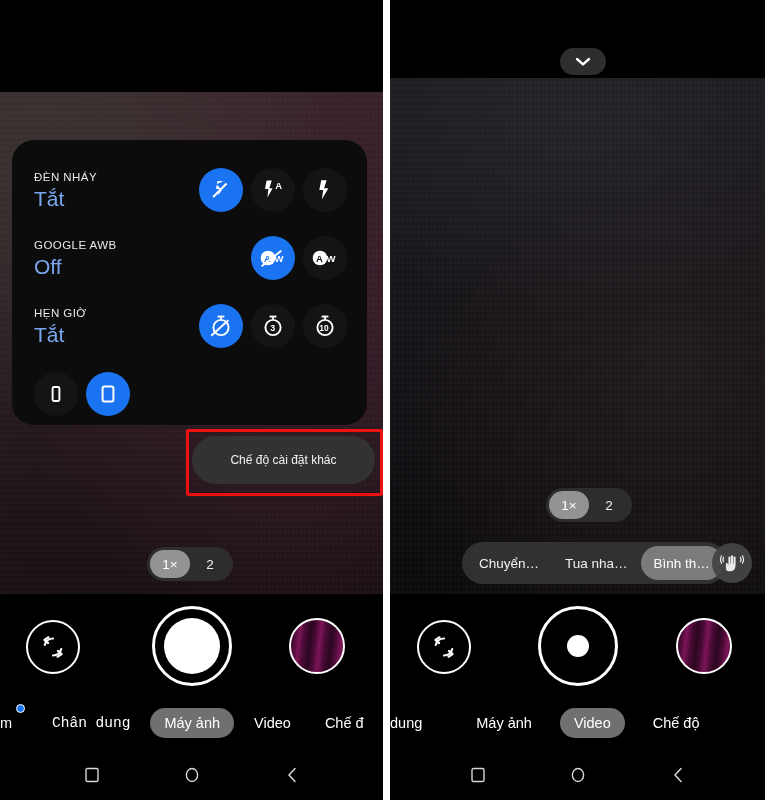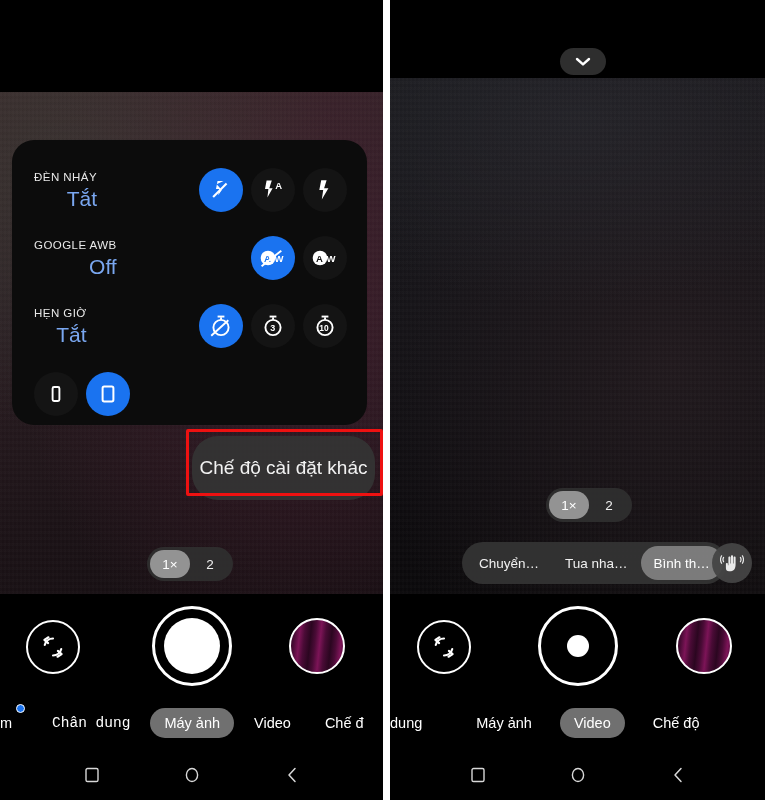--- a/index.html
+++ b/index.html
@@ -2,21 +2,21 @@
 <html><head>
 <meta charset="utf-8">
 <style>
   * { box-sizing: border-box; margin: 0; padding: 0; }
   html, body {
     width: 765px; height: 800px;
     background: #ffffff;
     font-family: "Liberation Sans", sans-serif;
     overflow: hidden;
   }
-  .stage { position: relative; width: 765px; height: 800px; background:#e5e5e5;text-align:right; }
+  .stage { position: relative; width: 765px; height: 800px; background:#e5e5e5; }
 
   
   .panel { position: absolute; top: 0; height: 800px; background: #000; overflow: hidden; }
   .panel-left  { left: 0;   width: 383px; }
   .panel-right { left: 390px; width: 375px; }
   .gap { position:absolute; left:383px; top:0; width:7px; height:800px; background:#fff; }
 
   
   .viewfinder { position: absolute; left: 0; width: 100%; overflow: hidden; }
   .vf-left {
@@ -66,25 +66,25 @@
     background: #141414;
     display: flex; align-items: center; justify-content: center;
     position: relative; flex: 0 0 auto;
   }
   .opt.sel { background: #1a73f0; }
   .opt svg { display:block; }
 
   
   .more-settings {
     position: absolute; left: 192px; top: 436px;
-    width: 183px; height: 64px;
+    width: 183px; height: 48px;
     background: rgba(52,52,52,0.92);
     border-radius: 26px;
     display: flex; align-items: center; justify-content: center;
-    color: #f2f2f2; font-size: 19px; white-space: nowrap;
+    color: #f2f2f2; font-size: 12px; white-space: nowrap;
   }
   .highlight-box {
     position: absolute; left: 186px; top: 429px;
     width: 197px; height: 67px;
     border: 3px solid #ee1111;
     border-radius: 2px;
     pointer-events: none;
   }
 
   .zoom-pill {

